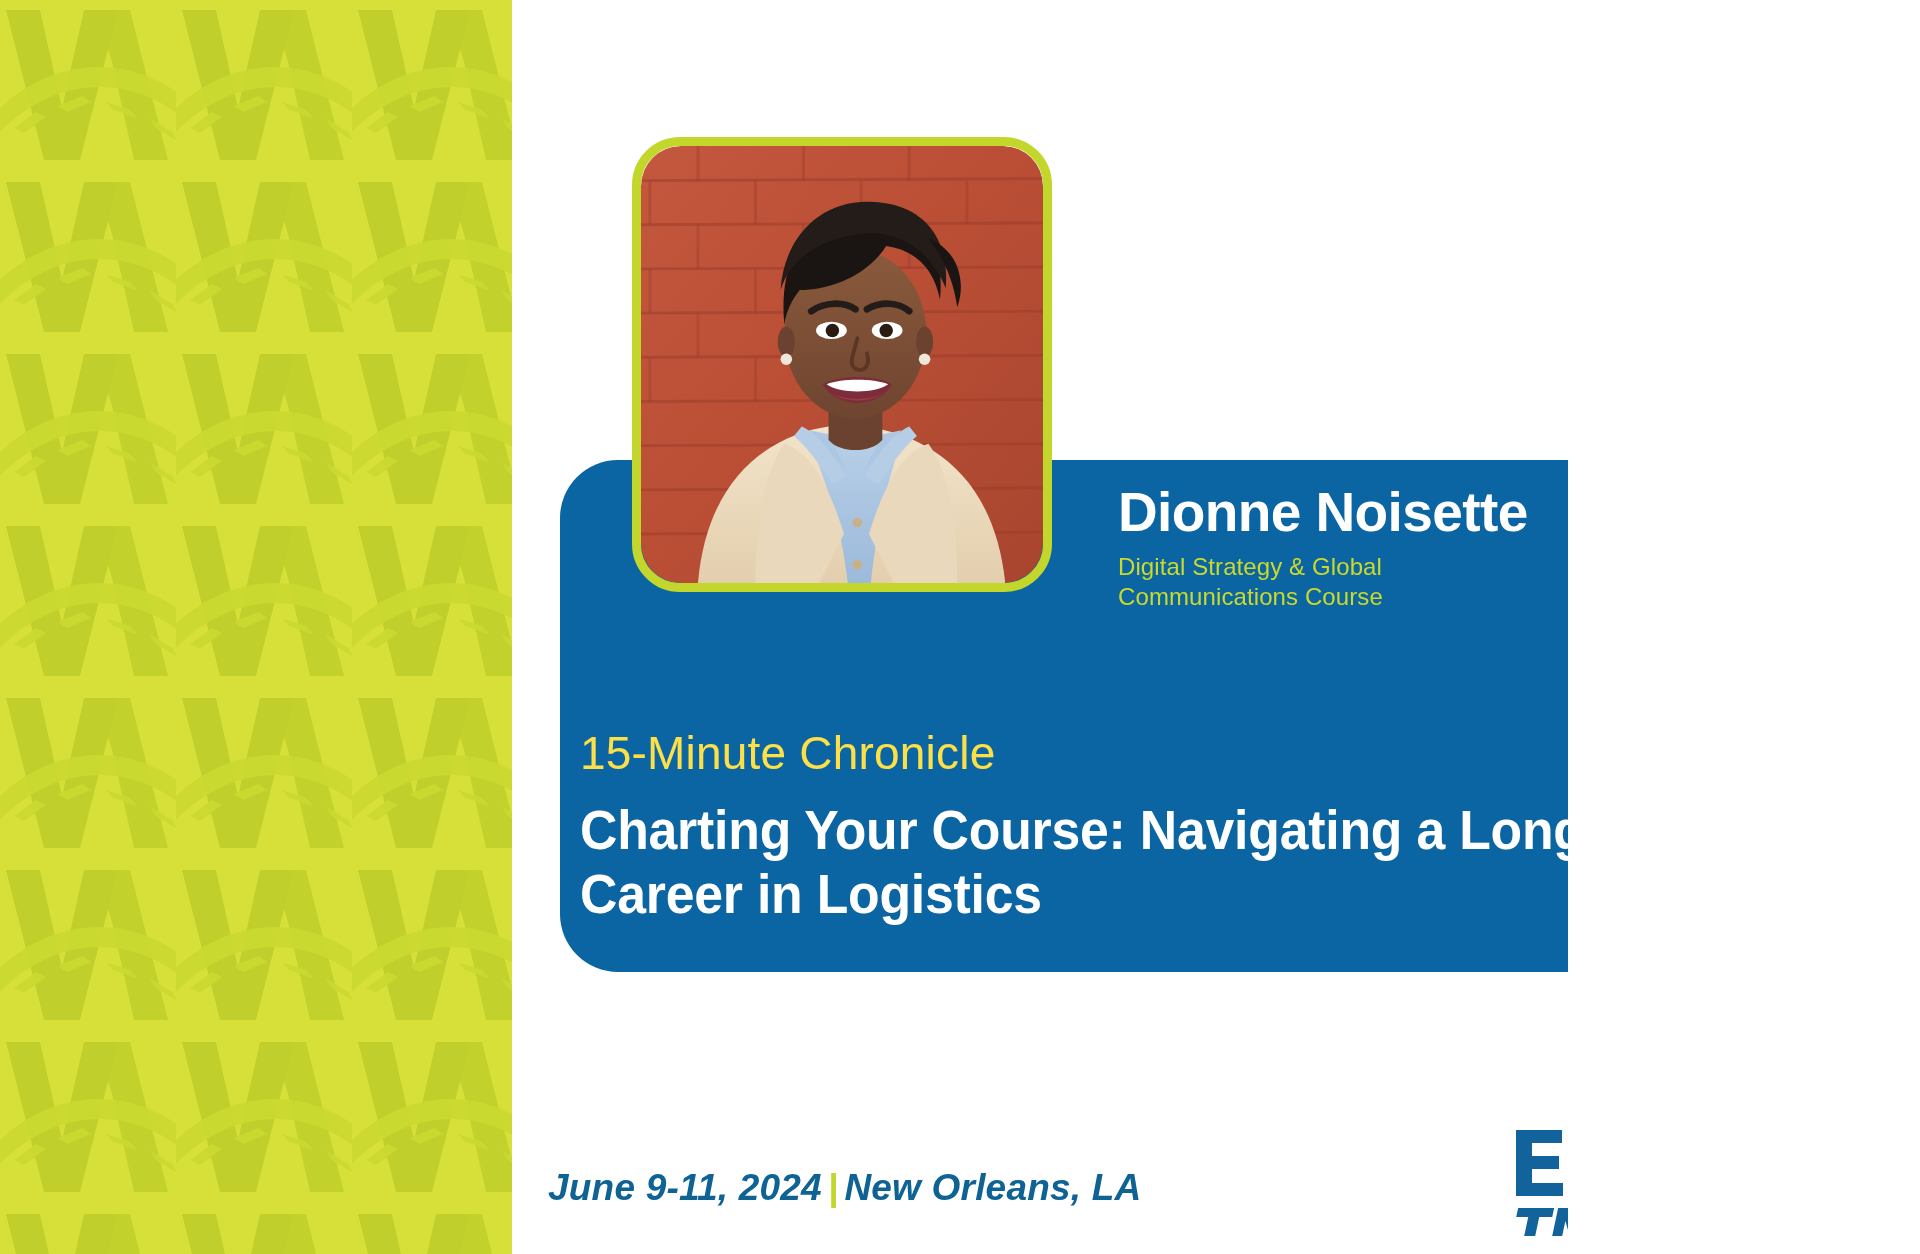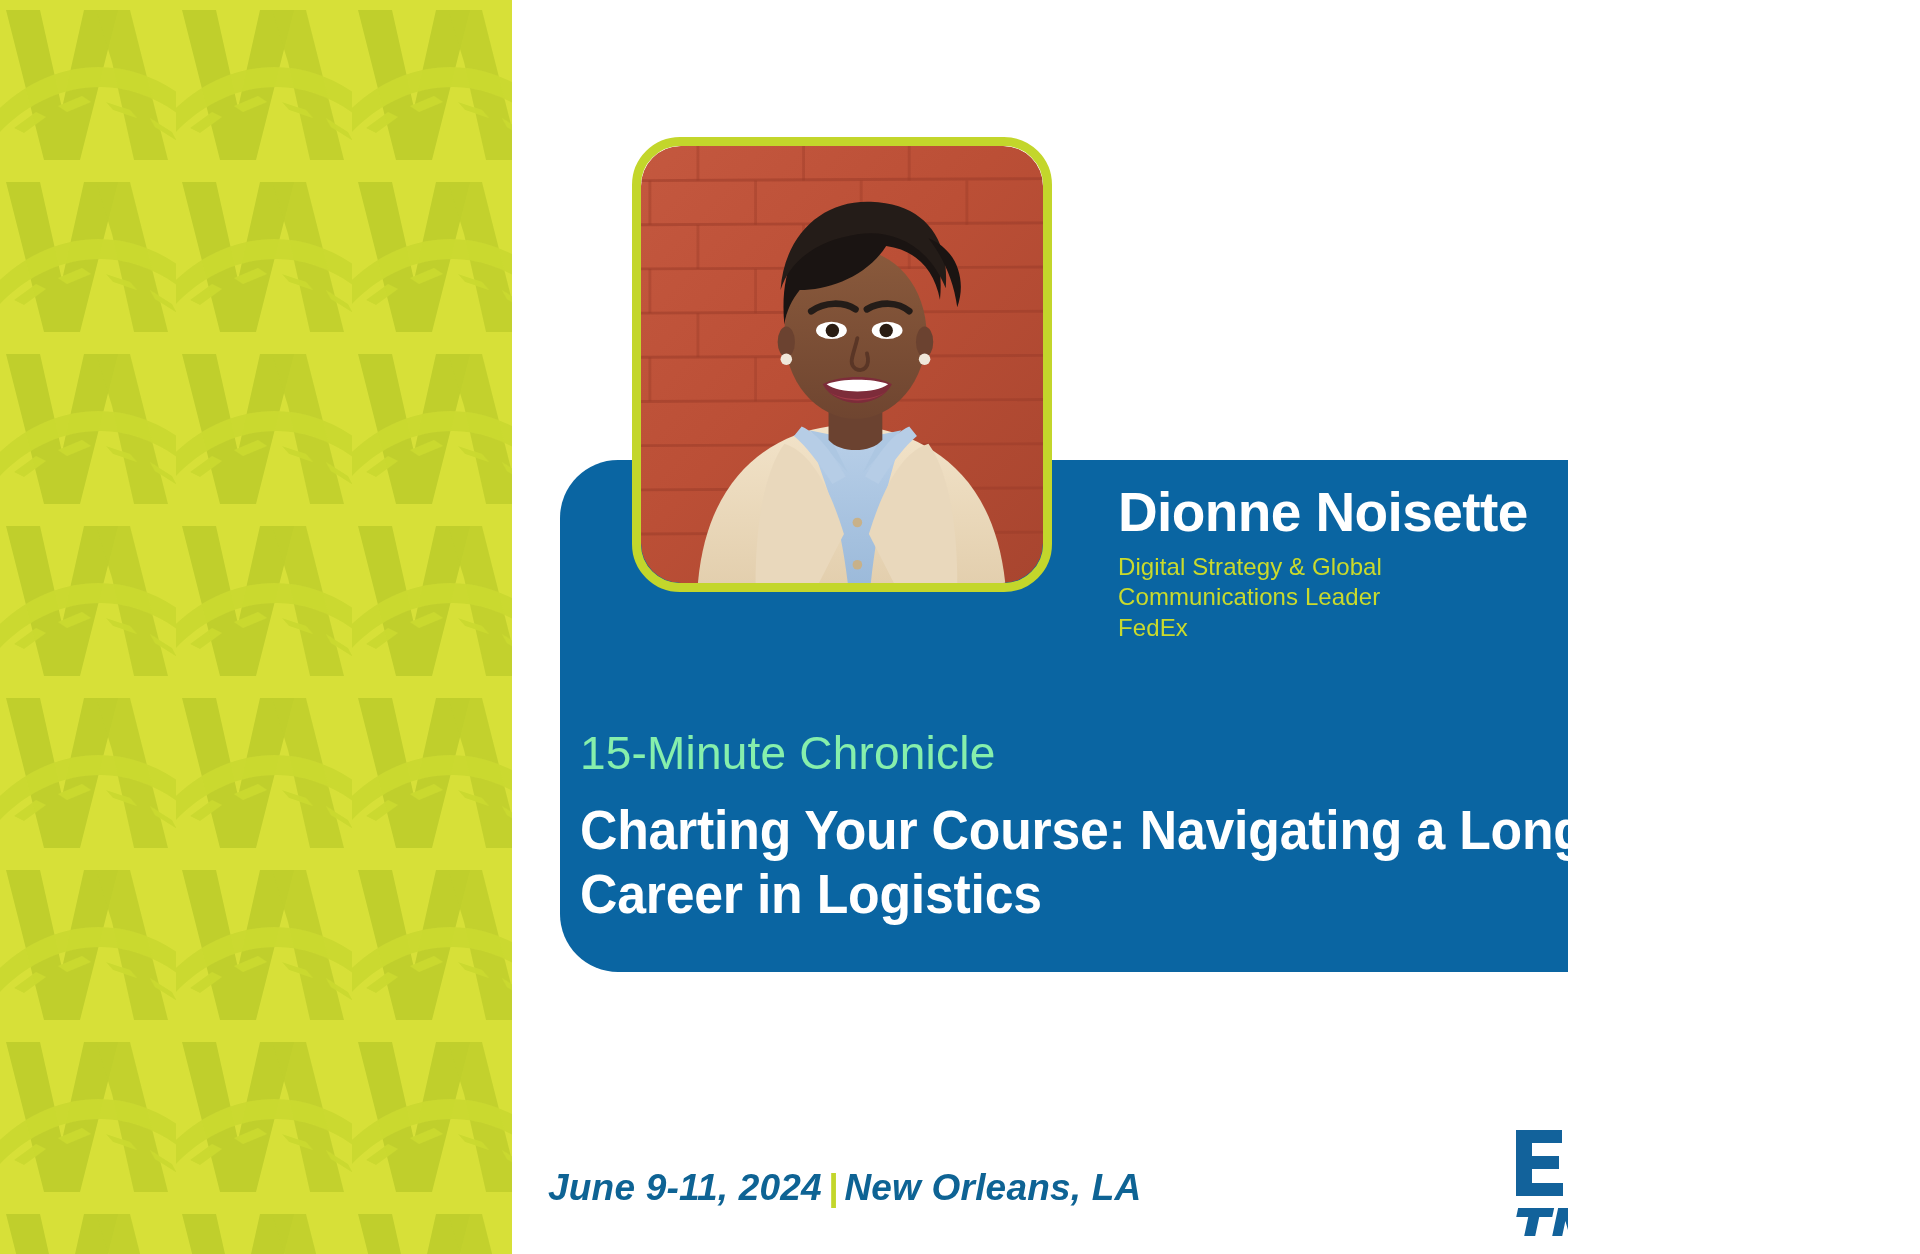--- a/index.html
+++ b/index.html
@@ -107,21 +107,21 @@
     letter-spacing: 0.1px;
     margin: 0;
     white-space: nowrap;
   }
   #speaker-sub-1 { margin-top: 8px; }
 
   #session-type {
     position: absolute;
     left: 20px;
     top: 268px;
-    color: #86efac;
+    color: #fde047;
     font-size: 46px;
     font-weight: 400;
     letter-spacing: 0.2px;
     line-height: 1.1;
   }
 
   #session-title {
     position: absolute;
     left: 20px;
     top: 338px;
@@ -301,22 +301,21 @@
         </g>
       </svg>
     </div>
   </div>
 
   <div id="info-card">
 
     <div id="speaker-block">
       <div id="speaker-name">Dionne Noisette</div>
       <div id="speaker-sub-1" class="speaker-sub">Digital Strategy &amp; Global</div>
-      <div class="speaker-sub">Communications Leader</div>
-      <div class="speaker-sub">FedEx</div>
+      <div class="speaker-sub">Communications Course</div>
     </div>
 
     <div id="session-type">15-Minute Chronicle</div>
 
     <div id="session-title">Charting Your Course: Navigating a Long-Time Career in Logistics</div>
   </div>
 
   <div id="event-details">
     <span>June 9-11, 2024</span><span class="sep">|</span><span>New Orleans, LA</span>
   </div>

